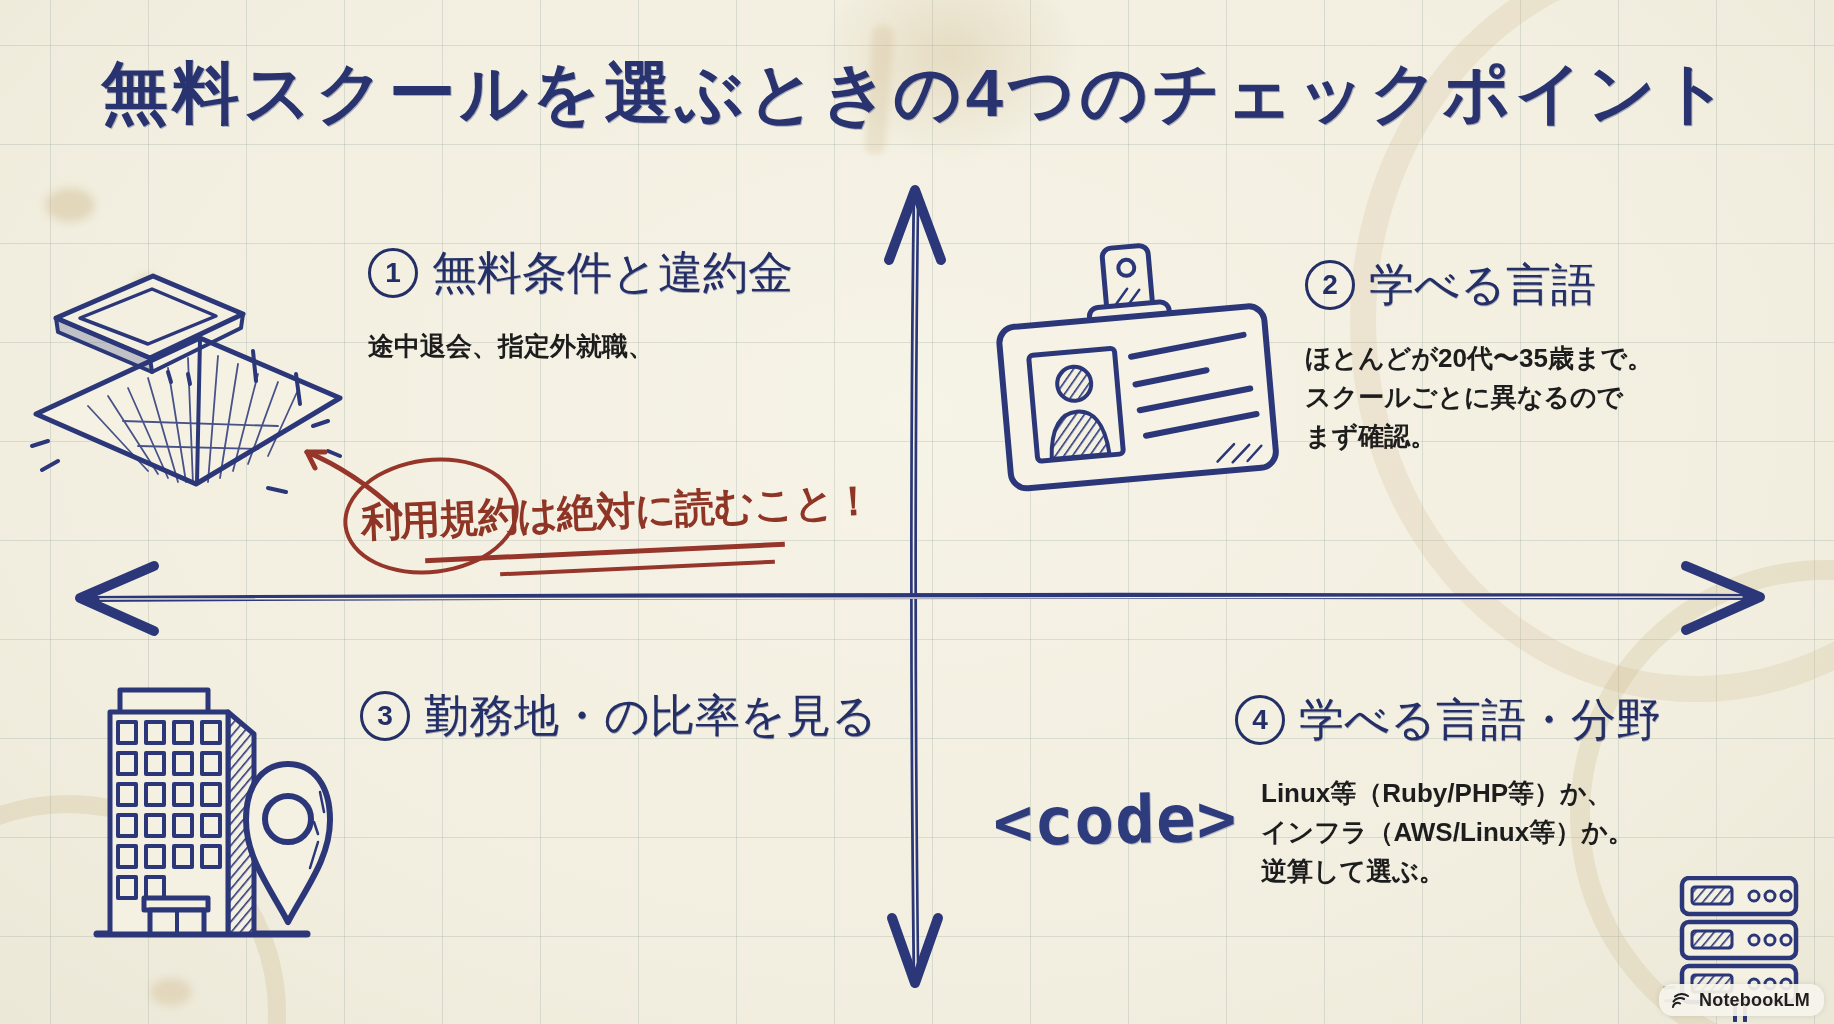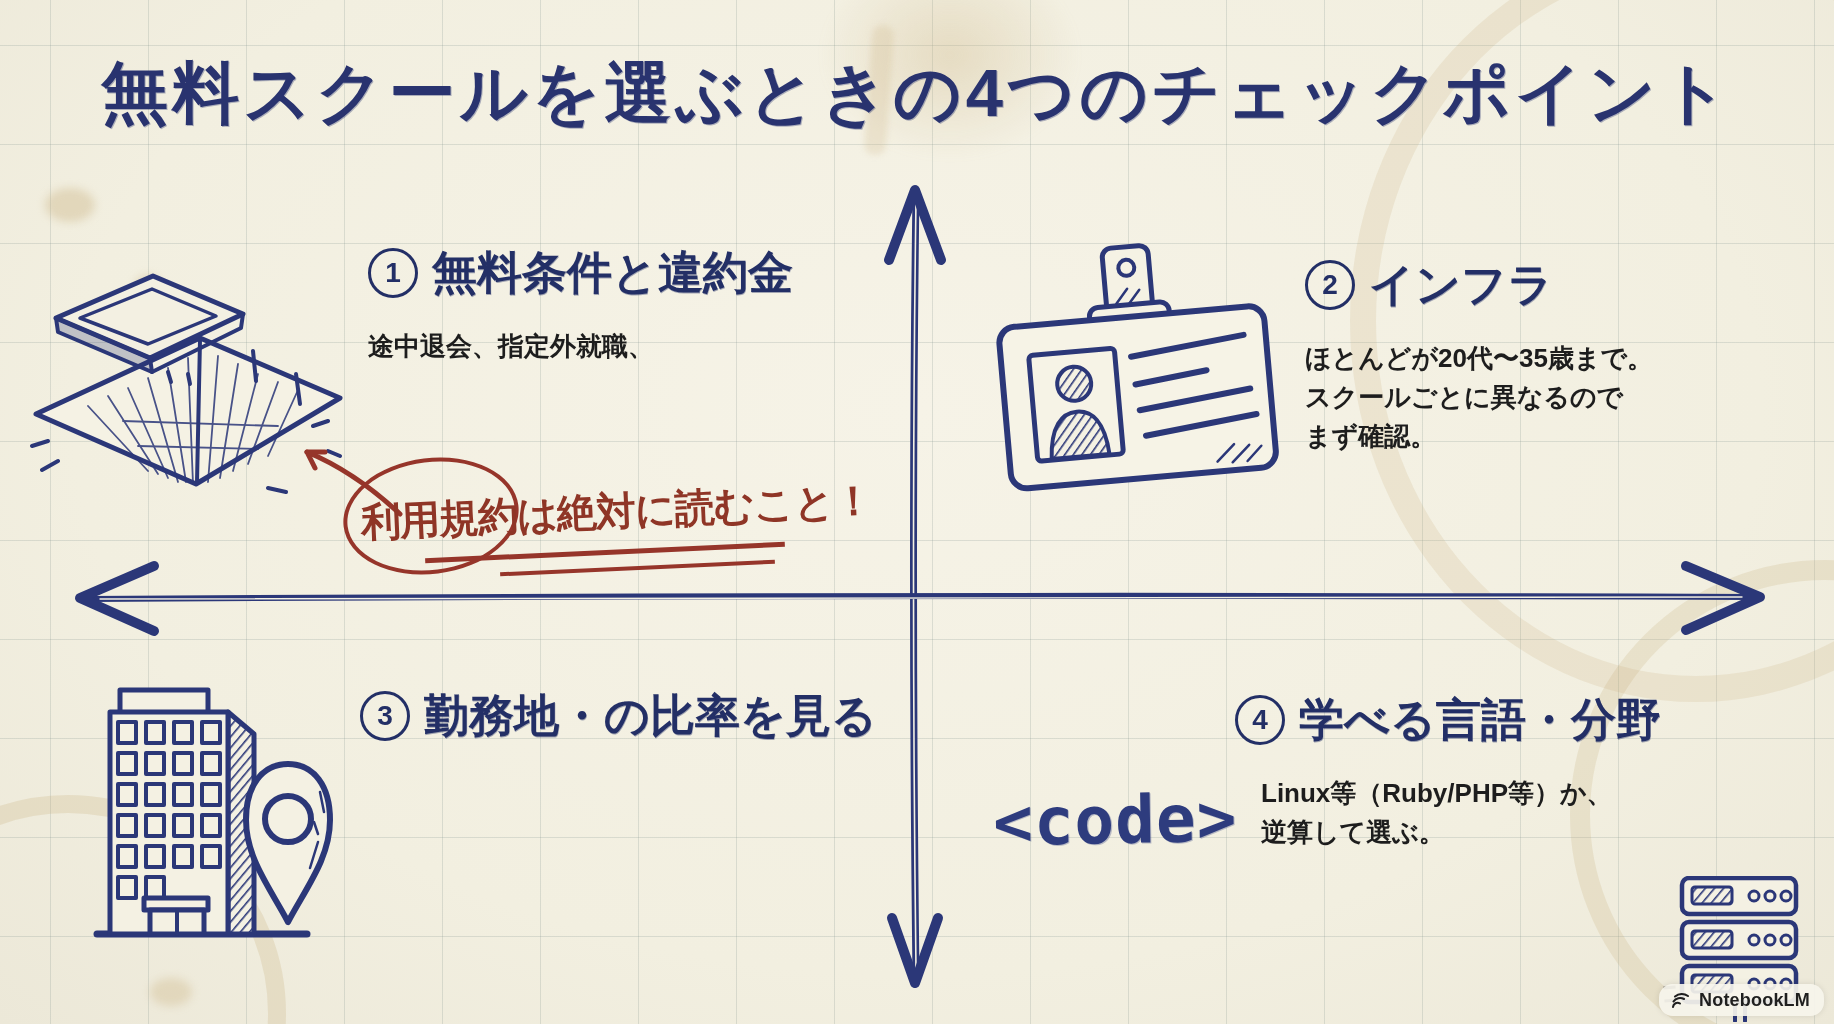--- a/index.html
+++ b/index.html
@@ -34,21 +34,21 @@
     text-shadow:1px 1px 0 rgba(41,51,111,0.35);white-space:nowrap;
   }
   
   .quad{position:absolute;z-index:3;}
   .q-head{display:flex;align-items:center;gap:14px;}
   .circle-num{
     display:inline-flex;align-items:center;justify-content:center;flex:0 0 auto;
     width:44px;height:44px;border:3.5px solid #232f66;border-radius:50%;
     font-size:28px;font-weight:800;color:#232f66;
   }
-  .q-title{font-size:45px;font-weight:700;color:#232f66;white-space:nowrap;text-shadow:0.5px 0.5px 0 rgba(35,47,102,0.4);}
+  .q-title{font-size:45px;font-weight:400;color:#232f66;white-space:nowrap;text-shadow:0.5px 0.5px 0 rgba(35,47,102,0.4);}
   .q-body{margin-top:24px;font-size:26px;font-weight:700;color:#1d1d1d;line-height:1.5;}
   .q-body div{white-space:nowrap;}
   .q1{left:368px;top:243px;}
   .q2{left:1305px;top:255px;}
   .q3{left:360px;top:686px;}
   .q4{left:1235px;top:690px;}
   .q4 .q-body{margin-left:26px;}
   
   .annot{position:absolute;z-index:4;left:295px;top:438px;width:660px;height:160px;}
   .annot-text{
@@ -235,21 +235,21 @@
       <span class="q-title">無料条件と違約金</span>
     </div>
     <div class="q-body">
       <div>途中退会、指定外就職、</div>
     </div>
   </div>
 
   <div class="quad q2">
     <div class="q-head">
       <span class="circle-num">2</span>
-      <span class="q-title">インフラ</span>
+      <span class="q-title">学べる言語</span>
     </div>
     <div class="q-body">
       <div>ほとんどが20代〜35歳まで。</div>
       <div>スクールごとに異なるので</div>
       <div>まず確認。</div>
     </div>
   </div>
 
   <div class="quad q3">
     <div class="q-head">
@@ -258,20 +258,21 @@
     </div>
   </div>
 
   <div class="quad q4">
     <div class="q-head">
       <span class="circle-num">4</span>
       <span class="q-title">学べる言語・分野</span>
     </div>
     <div class="q-body">
       <div>Linux等（Ruby/PHP等）か、</div>
+      <div>インフラ（AWS/Linux等）か。</div>
       <div>逆算して選ぶ。</div>
     </div>
   </div>
 
   <div class="annot">
     <svg style="position:absolute;left:0;top:4px" width="120" height="85" viewBox="0 0 120 85">
       <g stroke="#96352a" fill="none" stroke-width="5" stroke-linecap="round" stroke-linejoin="round">
         <path d="M105,72 Q60,30 12,10"></path>
         <path d="M12,10 L30,10 M12,10 L20,26"></path>
       </g>

